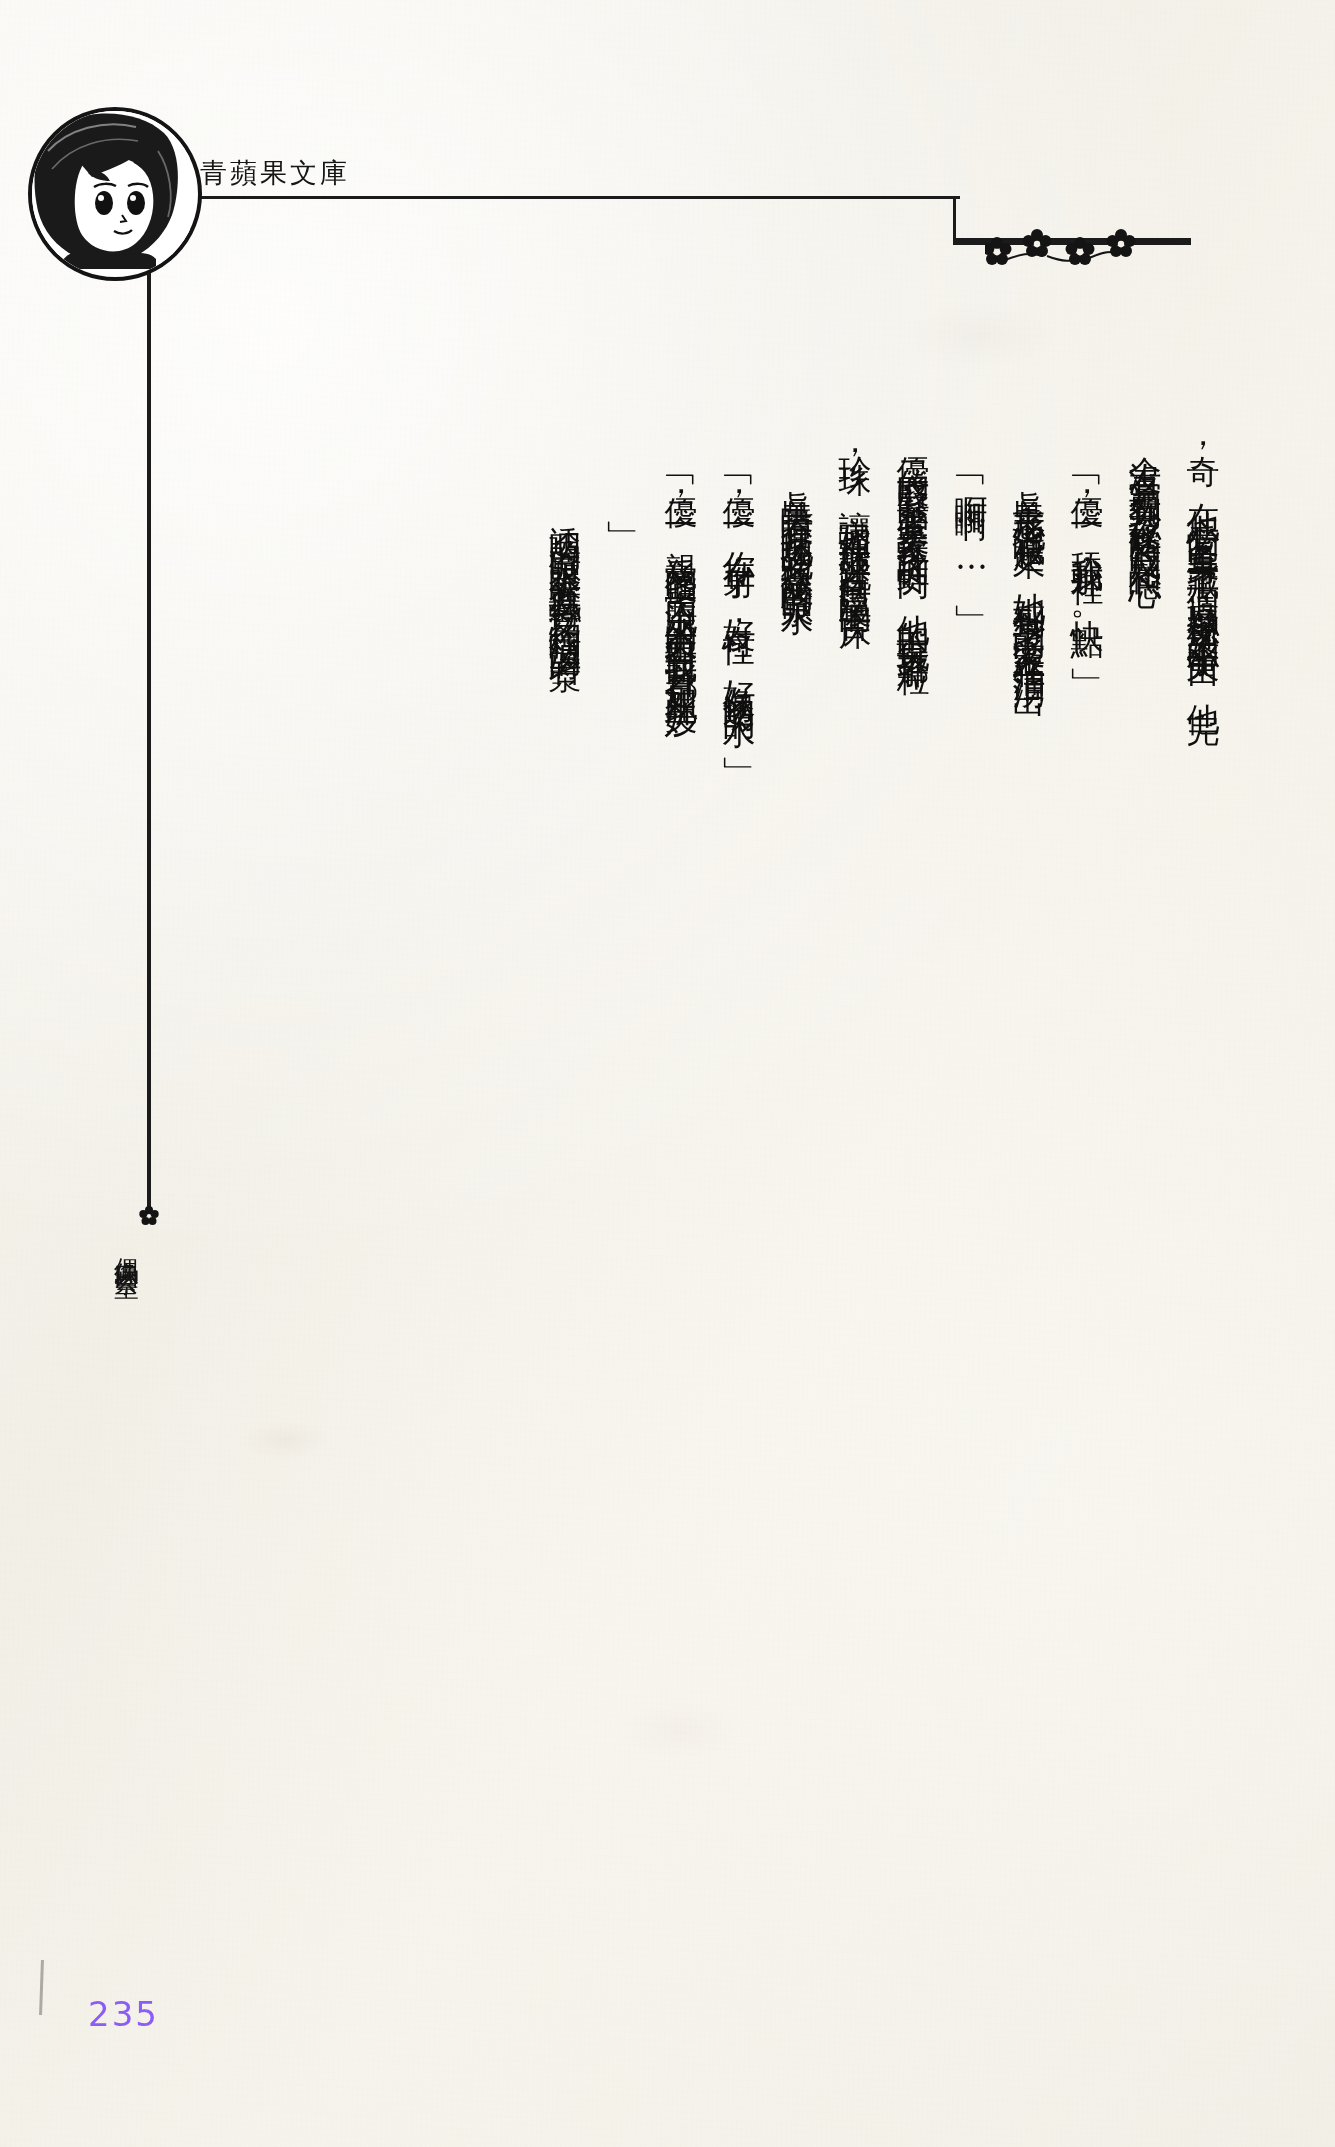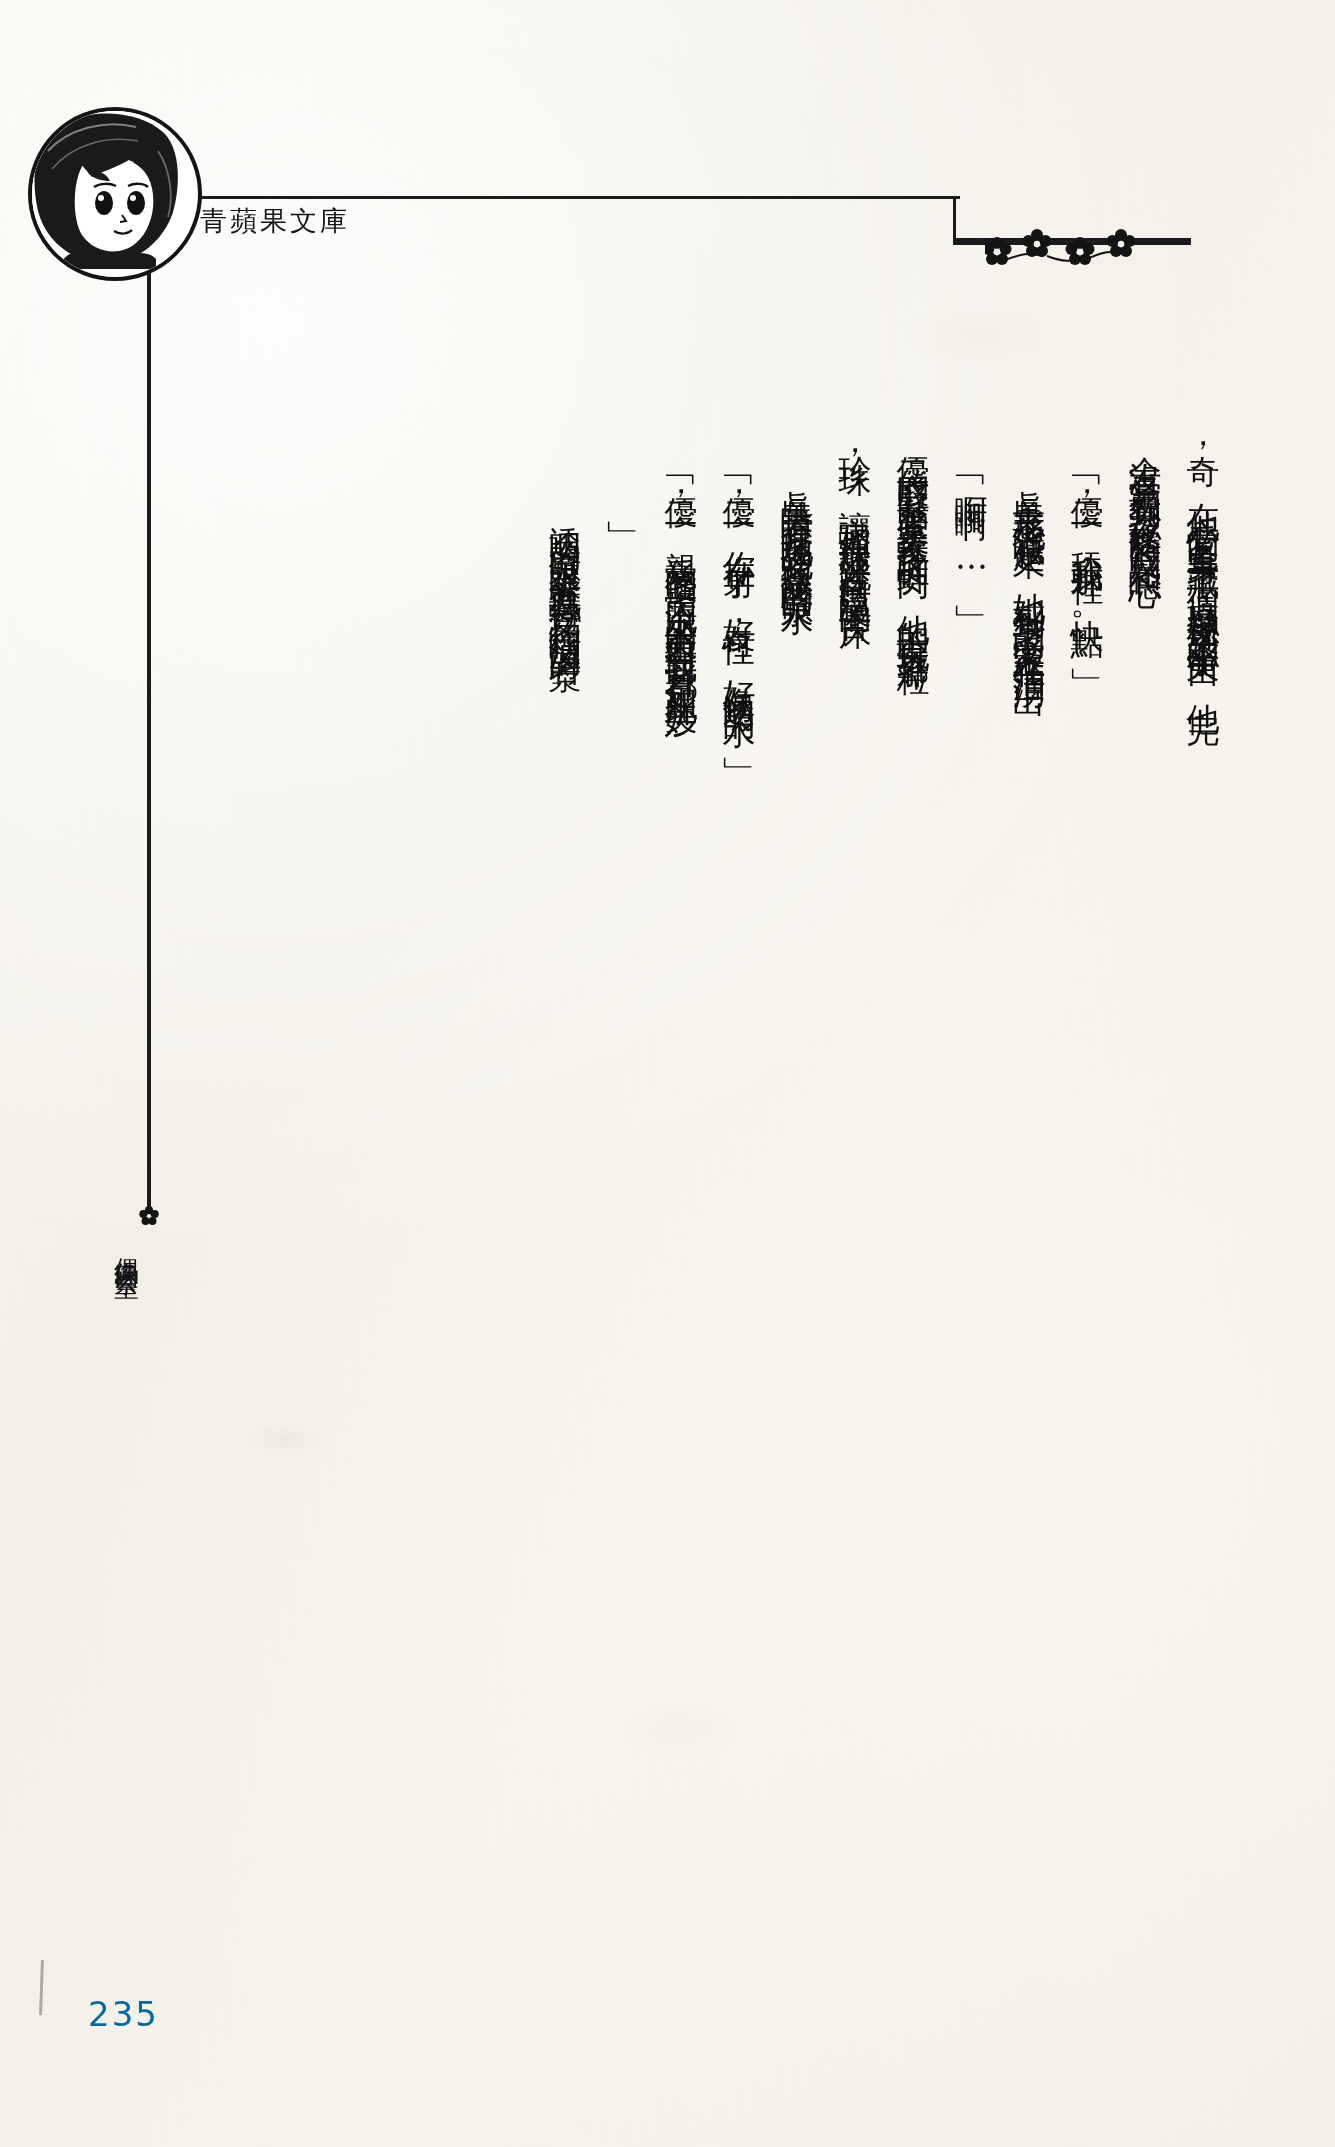--- a/index.html
+++ b/index.html
@@ -74,21 +74,20 @@
   }
   #header-title {
     position: absolute;
     left: 200px;
     top: 155px;
     font-size: 27px;
     letter-spacing: 3px;
     color: #161616;
     font-family: "DejaVu Sans", "Liberation Sans", sans-serif;
     white-space: nowrap;
-    margin-top: 48px;
   }
 
   
   #portrait {
     position: absolute;
     left: 28px;
     top: 107px;
     width: 166px;
     height: 166px;
     border-radius: 50%;
@@ -167,21 +166,21 @@
   .col.indent-1 { padding-top: 34px; }
   .col.indent-2 { padding-top: 70px; }
 
   
   #page-number {
     position: absolute;
     left: 88px;
     top: 1994px;
     font-size: 34px;
     letter-spacing: 2px;
-    color: #0369a1;
+    color: #8b5cf6;
     font-family: "DejaVu Sans", "Liberation Sans", sans-serif;
   }
 
   
   #binding-mark {
     position: absolute;
     left: 40px;
     top: 1960px;
     width: 3px;
     height: 55px;

